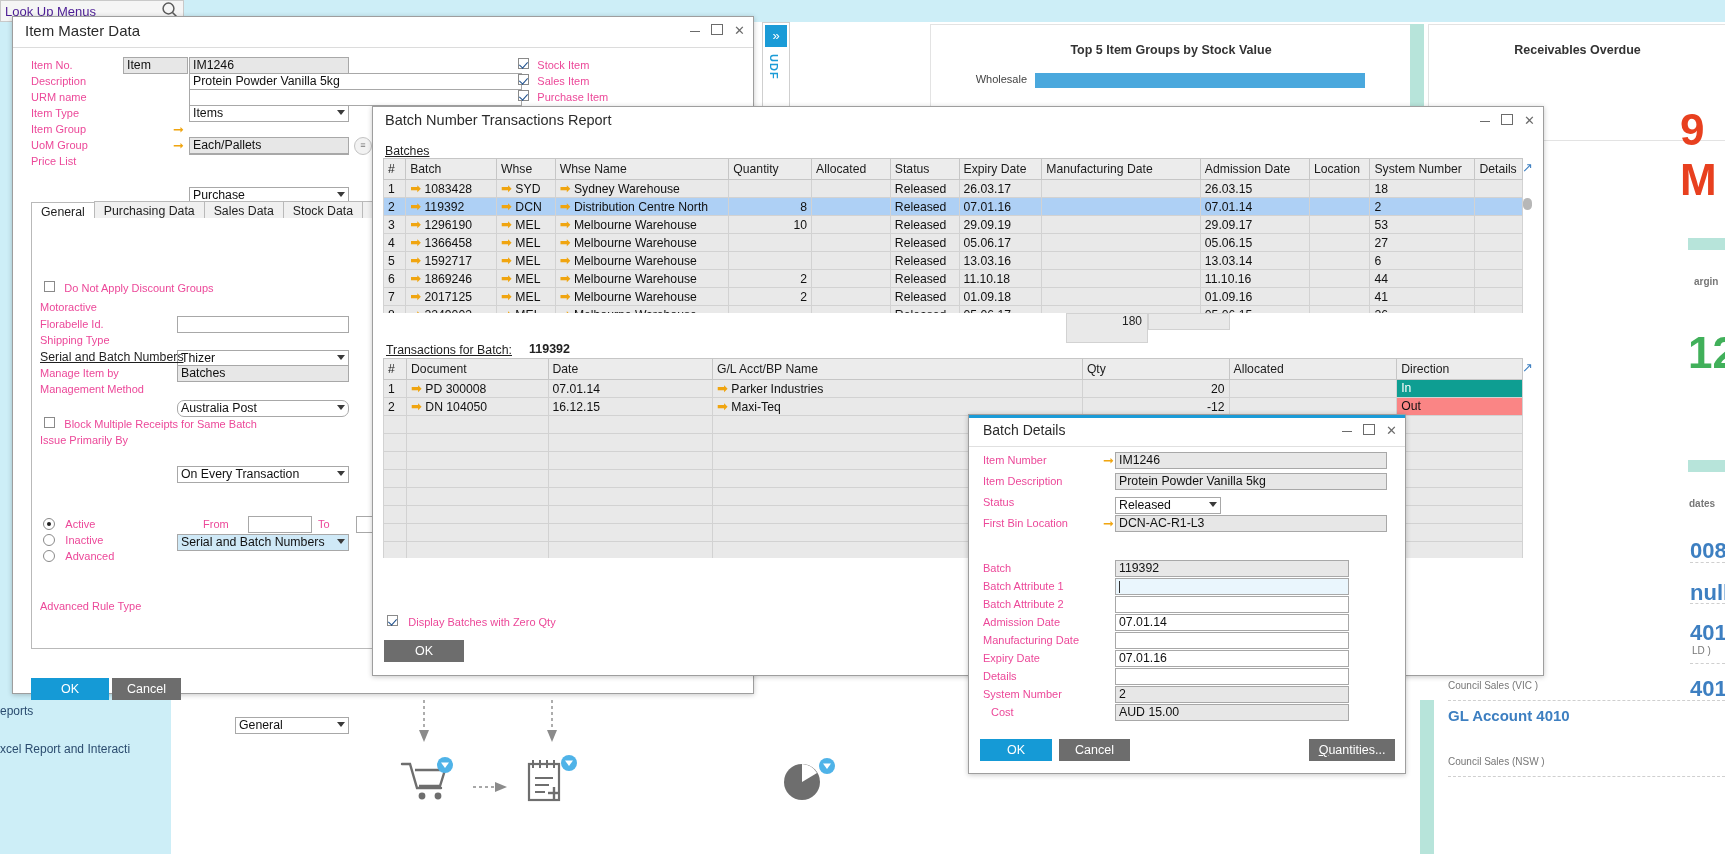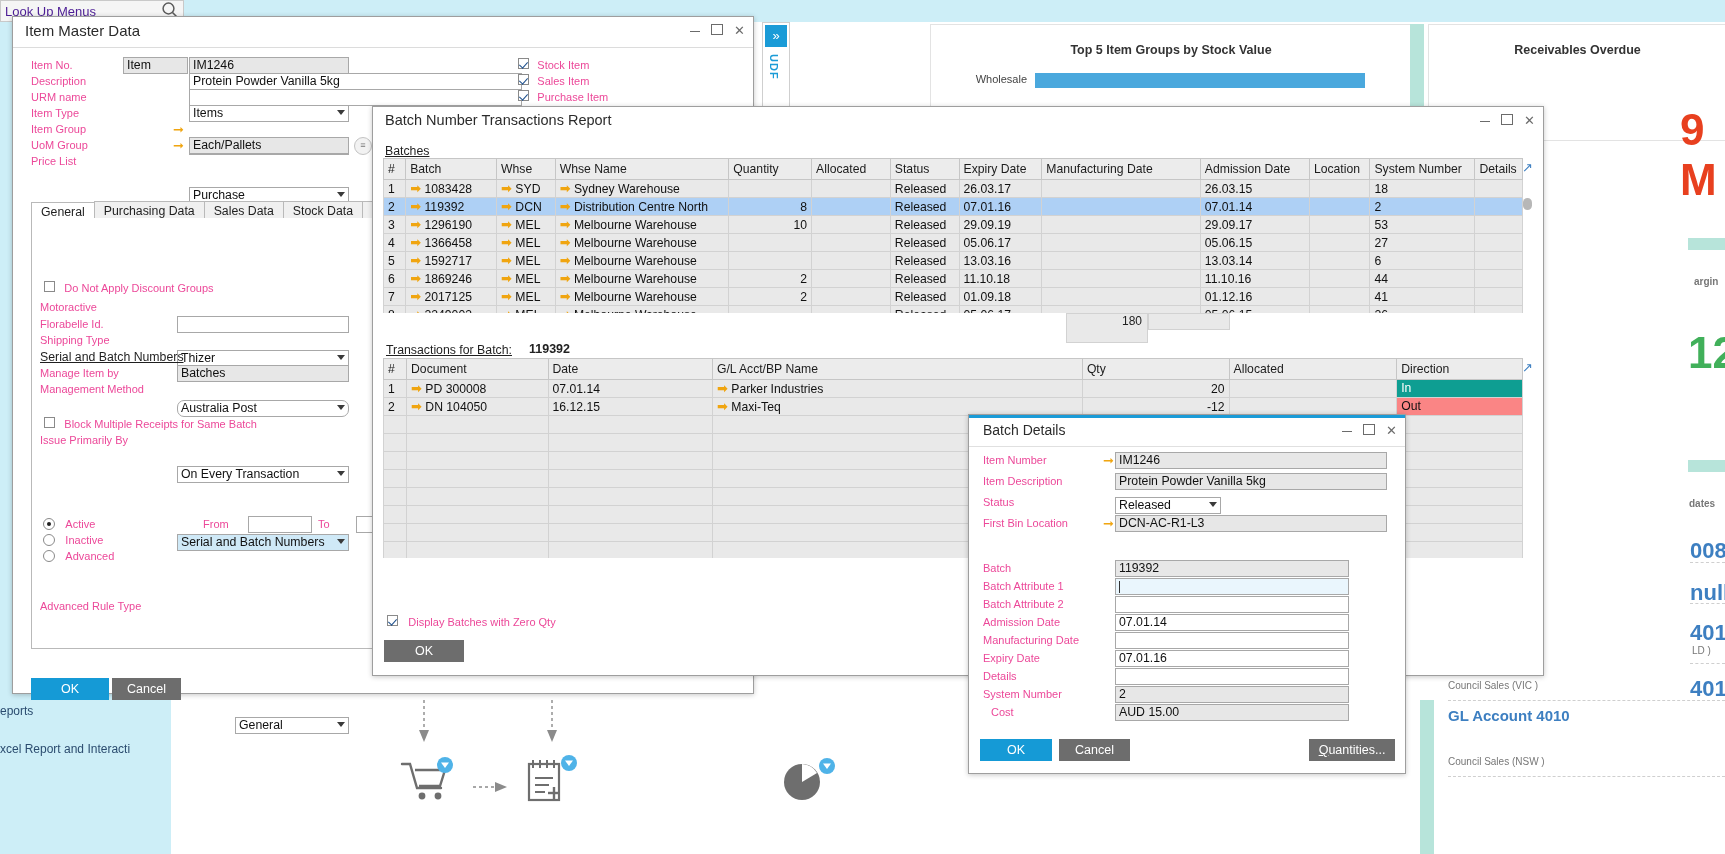--- a/index.html
+++ b/index.html
@@ -470,21 +470,21 @@
           <tr>
             <td>7</td>
             <td><span class="arw">➡</span> 2017125</td>
             <td><span class="arw">➡</span> MEL</td>
             <td><span class="arw">➡</span> Melbourne Warehouse</td>
             <td class="num">2</td>
             <td class="num"></td>
             <td>Released</td>
             <td>01.09.18</td>
             <td></td>
-            <td>01.12.16</td>
+            <td>01.09.16</td>
             <td></td>
             <td>41</td>
             <td></td>
           </tr>
           <tr>
             <td>8</td>
             <td><span class="arw">➡</span> 2249003</td>
             <td><span class="arw">➡</span> MEL</td>
             <td><span class="arw">➡</span> Melbourne Warehouse</td>
             <td class="num"></td>

